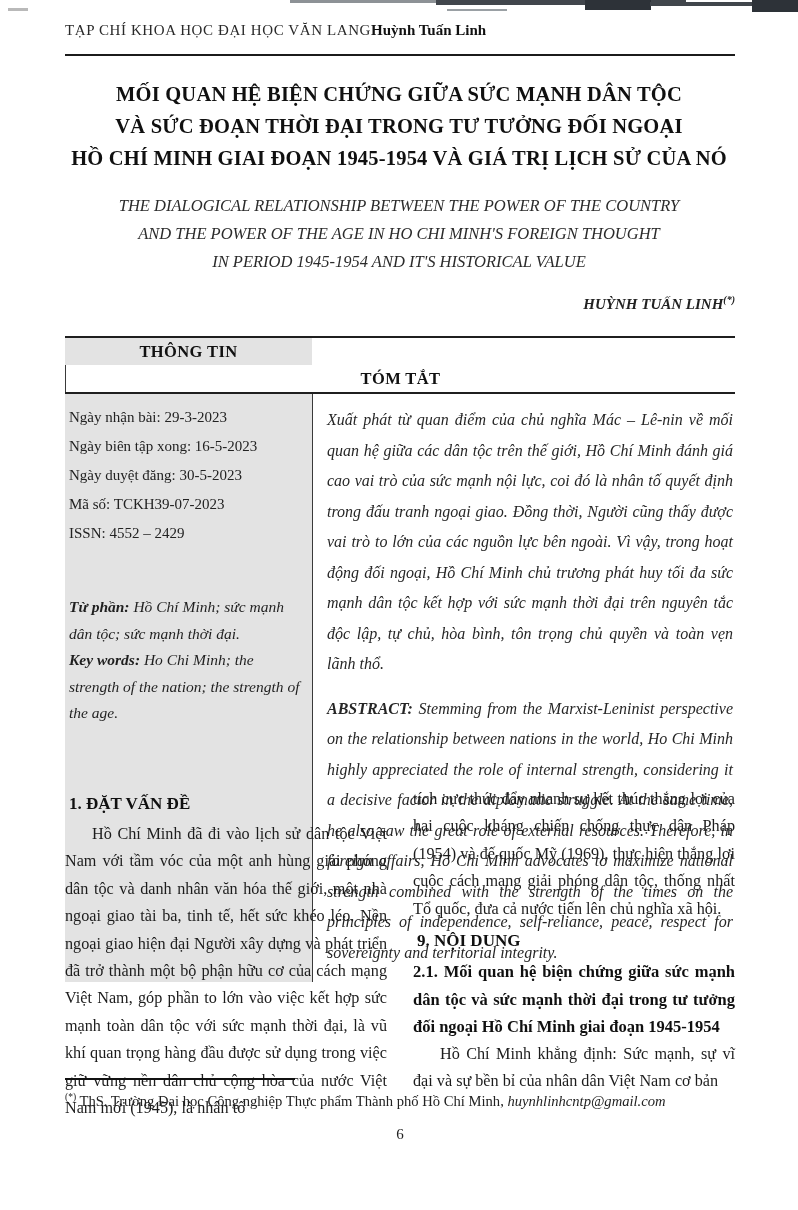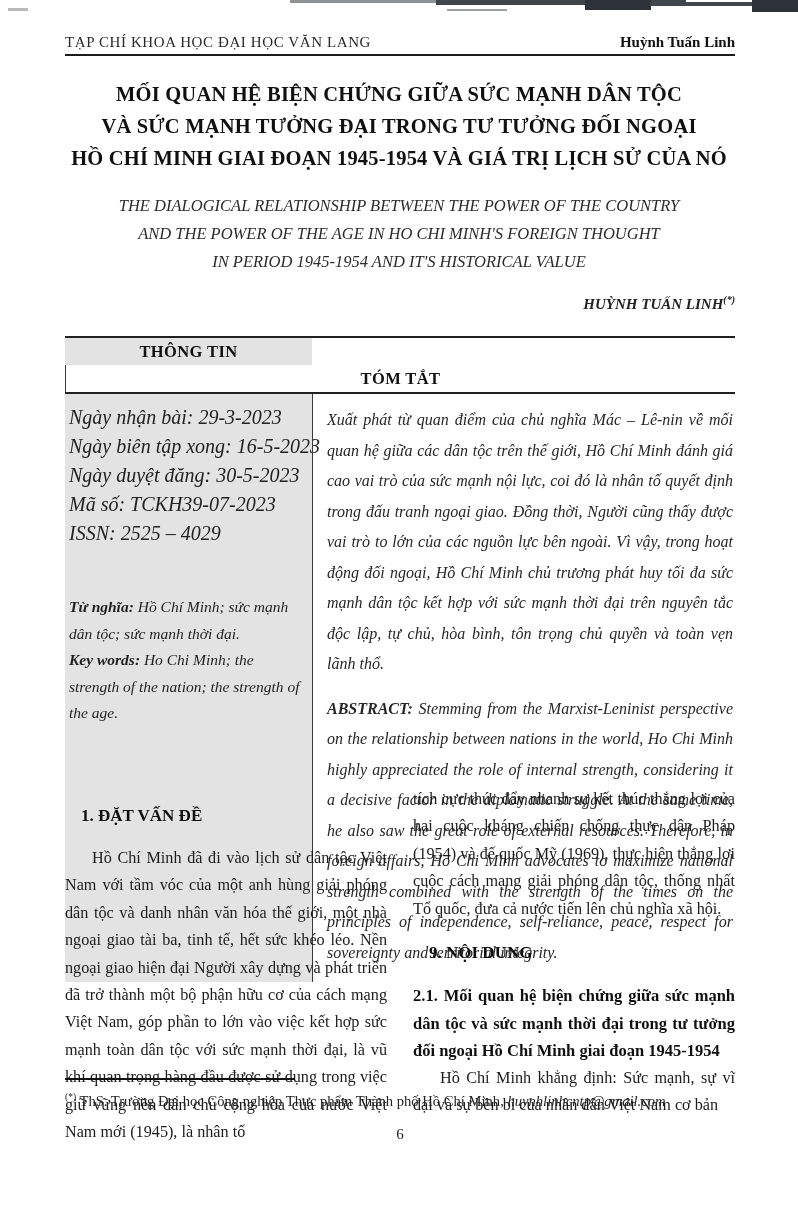--- a/index.html
+++ b/index.html
@@ -11,22 +11,22 @@
     position:relative;
     overflow:hidden;
   }
   .page{position:absolute;inset:0;}
   
   .artifact{position:absolute;background:#2d3238;}
   
   .running-head{
     position:absolute;left:65px;top:30px;width:670px;height:26px;
     border-bottom:2px solid #1b1b1b;
-    display:flex;justify-content:space-between;align-items:flex-end;
-    padding-bottom:3px;box-sizing:border-box;
+    display:flex;align-items:flex-end;
+    padding-bottom:15px;box-sizing:border-box;
   }
   .journal-name{font-size:15px;letter-spacing:0.6px;color:#2a2a2a;}
   .rh-author{font-size:15px;font-weight:bold;color:#111;}
   
   .title-vi{
     position:absolute;left:40px;top:78px;width:718px;
     text-align:center;font-weight:bold;font-size:20.5px;line-height:32px;
     color:#101010;letter-spacing:0.2px;
   }
   .title-en{
@@ -48,40 +48,40 @@
   .tbl-body-row{display:flex;align-items:stretch;}
   .cell-left{width:247px;box-sizing:border-box;background:#e3e3e3;}
   .cell-right{flex:1;box-sizing:border-box;border-left:1.5px solid #3a3a3a;}
   .hdr{
     font-weight:bold;font-size:16.5px;text-align:center;
     padding:4px 0 3px;color:#111;letter-spacing:0.4px;
   }
   .cell-left.body{padding:9px 8px 14px 4px;}
   .cell-right.body{padding:11px 0 14px 14px;}
   .info-line{
-    font-style:italic;font-size:20px;line-height:29px;color:#222;
+    font-size:15px;line-height:29px;color:#222;
     white-space:nowrap;
   }
   .kw-spacer{height:46px;}
   .kw{font-style:italic;font-size:15.5px;line-height:26.5px;color:#1f1f1f;text-align:left;}
   .kw .lab{font-weight:bold;}
   .abstract-vi,.abstract-en{
     margin:0;font-style:italic;font-size:16px;line-height:30.5px;
     text-align:justify;color:#262626;padding-right:2px;
   }
   .abstract-en{margin-top:14px;}
   .abstract-en .lab{font-weight:bold;}
   
   .columns{
     position:absolute;left:65px;top:786px;width:670px;
     display:flex;gap:26px;
   }
   .col{width:322px;box-sizing:border-box;}
   .sec-h1{
-    margin:16px;font-size:17px;font-weight:bold;color:#101010;line-height:27px;
+    margin:4px;font-size:17px;font-weight:bold;color:#101010;line-height:27px;
   }
   .sec-h2{
     margin:0;font-size:16.5px;font-weight:bold;color:#101010;
     line-height:27.5px;text-align:justify;
   }
   .body-p{
     margin:0;font-size:16.2px;line-height:27.4px;text-align:justify;color:#1c1c1c;
   }
   .indent{text-indent:27px;}
   
@@ -108,21 +108,21 @@
   <div class="artifact" style="left:8px;top:8px;width:20px;height:3px;background:#b9b9b9;"></div>
   <div class="artifact" style="left:447px;top:9px;width:60px;height:2px;background:#9aa0a4;"></div>
 
   <header class="running-head">
     <span class="journal-name">TẠP CHÍ KHOA HỌC ĐẠI HỌC VĂN LANG</span>
     <span class="rh-author">Huỳnh Tuấn Linh</span>
   </header>
 
   <div class="title-vi">
     <div>MỐI QUAN HỆ BIỆN CHỨNG GIỮA SỨC MẠNH DÂN TỘC</div>
-    <div>VÀ SỨC MẠNH TƯỞNG ĐẠI TRONG TƯ TƯỞNG ĐỐI NGOẠI</div>
+    <div>VÀ SỨC ĐOẠN THỜI ĐẠI TRONG TƯ TƯỞNG ĐỐI NGOẠI</div>
     <div>HỒ CHÍ MINH GIAI ĐOẠN 1945-1954 VÀ GIÁ TRỊ LỊCH SỬ CỦA NÓ</div>
   </div>
 
   <div class="title-en">
     <div>THE DIALOGICAL RELATIONSHIP BETWEEN THE POWER OF THE COUNTRY</div>
     <div>AND THE POWER OF THE AGE IN HO CHI MINH'S FOREIGN THOUGHT</div>
     <div>IN PERIOD 1945-1954 AND IT'S HISTORICAL VALUE</div>
   </div>
 
   <div class="byline">
@@ -133,24 +133,24 @@
     <div class="tbl-header-row">
       <div class="cell-left hdr">THÔNG TIN</div>
       <div class="cell-right hdr">TÓM TẮT</div>
     </div>
     <div class="tbl-body-row">
       <div class="cell-left body">
         <div class="info-line">Ngày nhận bài: 29-3-2023</div>
         <div class="info-line">Ngày biên tập xong: 16-5-2023</div>
         <div class="info-line">Ngày duyệt đăng: 30-5-2023</div>
         <div class="info-line">Mã số: TCKH39-07-2023</div>
-        <div class="info-line">ISSN: 2525 – 4029</div>
+        <div class="info-line">ISSN: 4552 – 2429</div>
         <div class="kw-spacer"></div>
         <div class="kw">
-          <span class="lab">Từ nghĩa:</span><span> Hồ Chí Minh; sức mạnh dân tộc; sức mạnh thời đại.</span>
+          <span class="lab">Từ phần:</span><span> Hồ Chí Minh; sức mạnh dân tộc; sức mạnh thời đại.</span>
         </div>
         <div class="kw">
           <span class="lab">Key words:</span><span> Ho Chi Minh; the strength of the nation; the strength of the age.</span>
         </div>
       </div>
       <div class="cell-right body">
         <p class="abstract-vi">Xuất phát từ quan điểm của chủ nghĩa Mác – Lê-nin về mối quan hệ giữa các dân tộc trên thế giới, Hồ Chí Minh đánh giá cao vai trò của sức mạnh nội lực, coi đó là nhân tố quyết định trong đấu tranh ngoại giao. Đồng thời, Người cũng thấy được vai trò to lớn của các nguồn lực bên ngoài. Vì vậy, trong hoạt động đối ngoại, Hồ Chí Minh chủ trương phát huy tối đa sức mạnh dân tộc kết hợp với sức mạnh thời đại trên nguyên tắc độc lập, tự chủ, hòa bình, tôn trọng chủ quyền và toàn vẹn lãnh thổ.</p>
         <p class="abstract-en">
           <span class="lab">ABSTRACT:</span><span> Stemming from the Marxist-Leninist perspective on the relationship between nations in the world, Ho Chi Minh highly appreciated the role of internal strength, considering it a decisive factor in the diplomatic struggle. At the same time, he also saw the great role of external resources. Therefore, in foreign affairs, Ho Chi Minh advocates to maximize national strength combined with the strength of the times on the principles of independence, self-reliance, peace, respect for sovereignty and territorial integrity.</span>
         </p>

